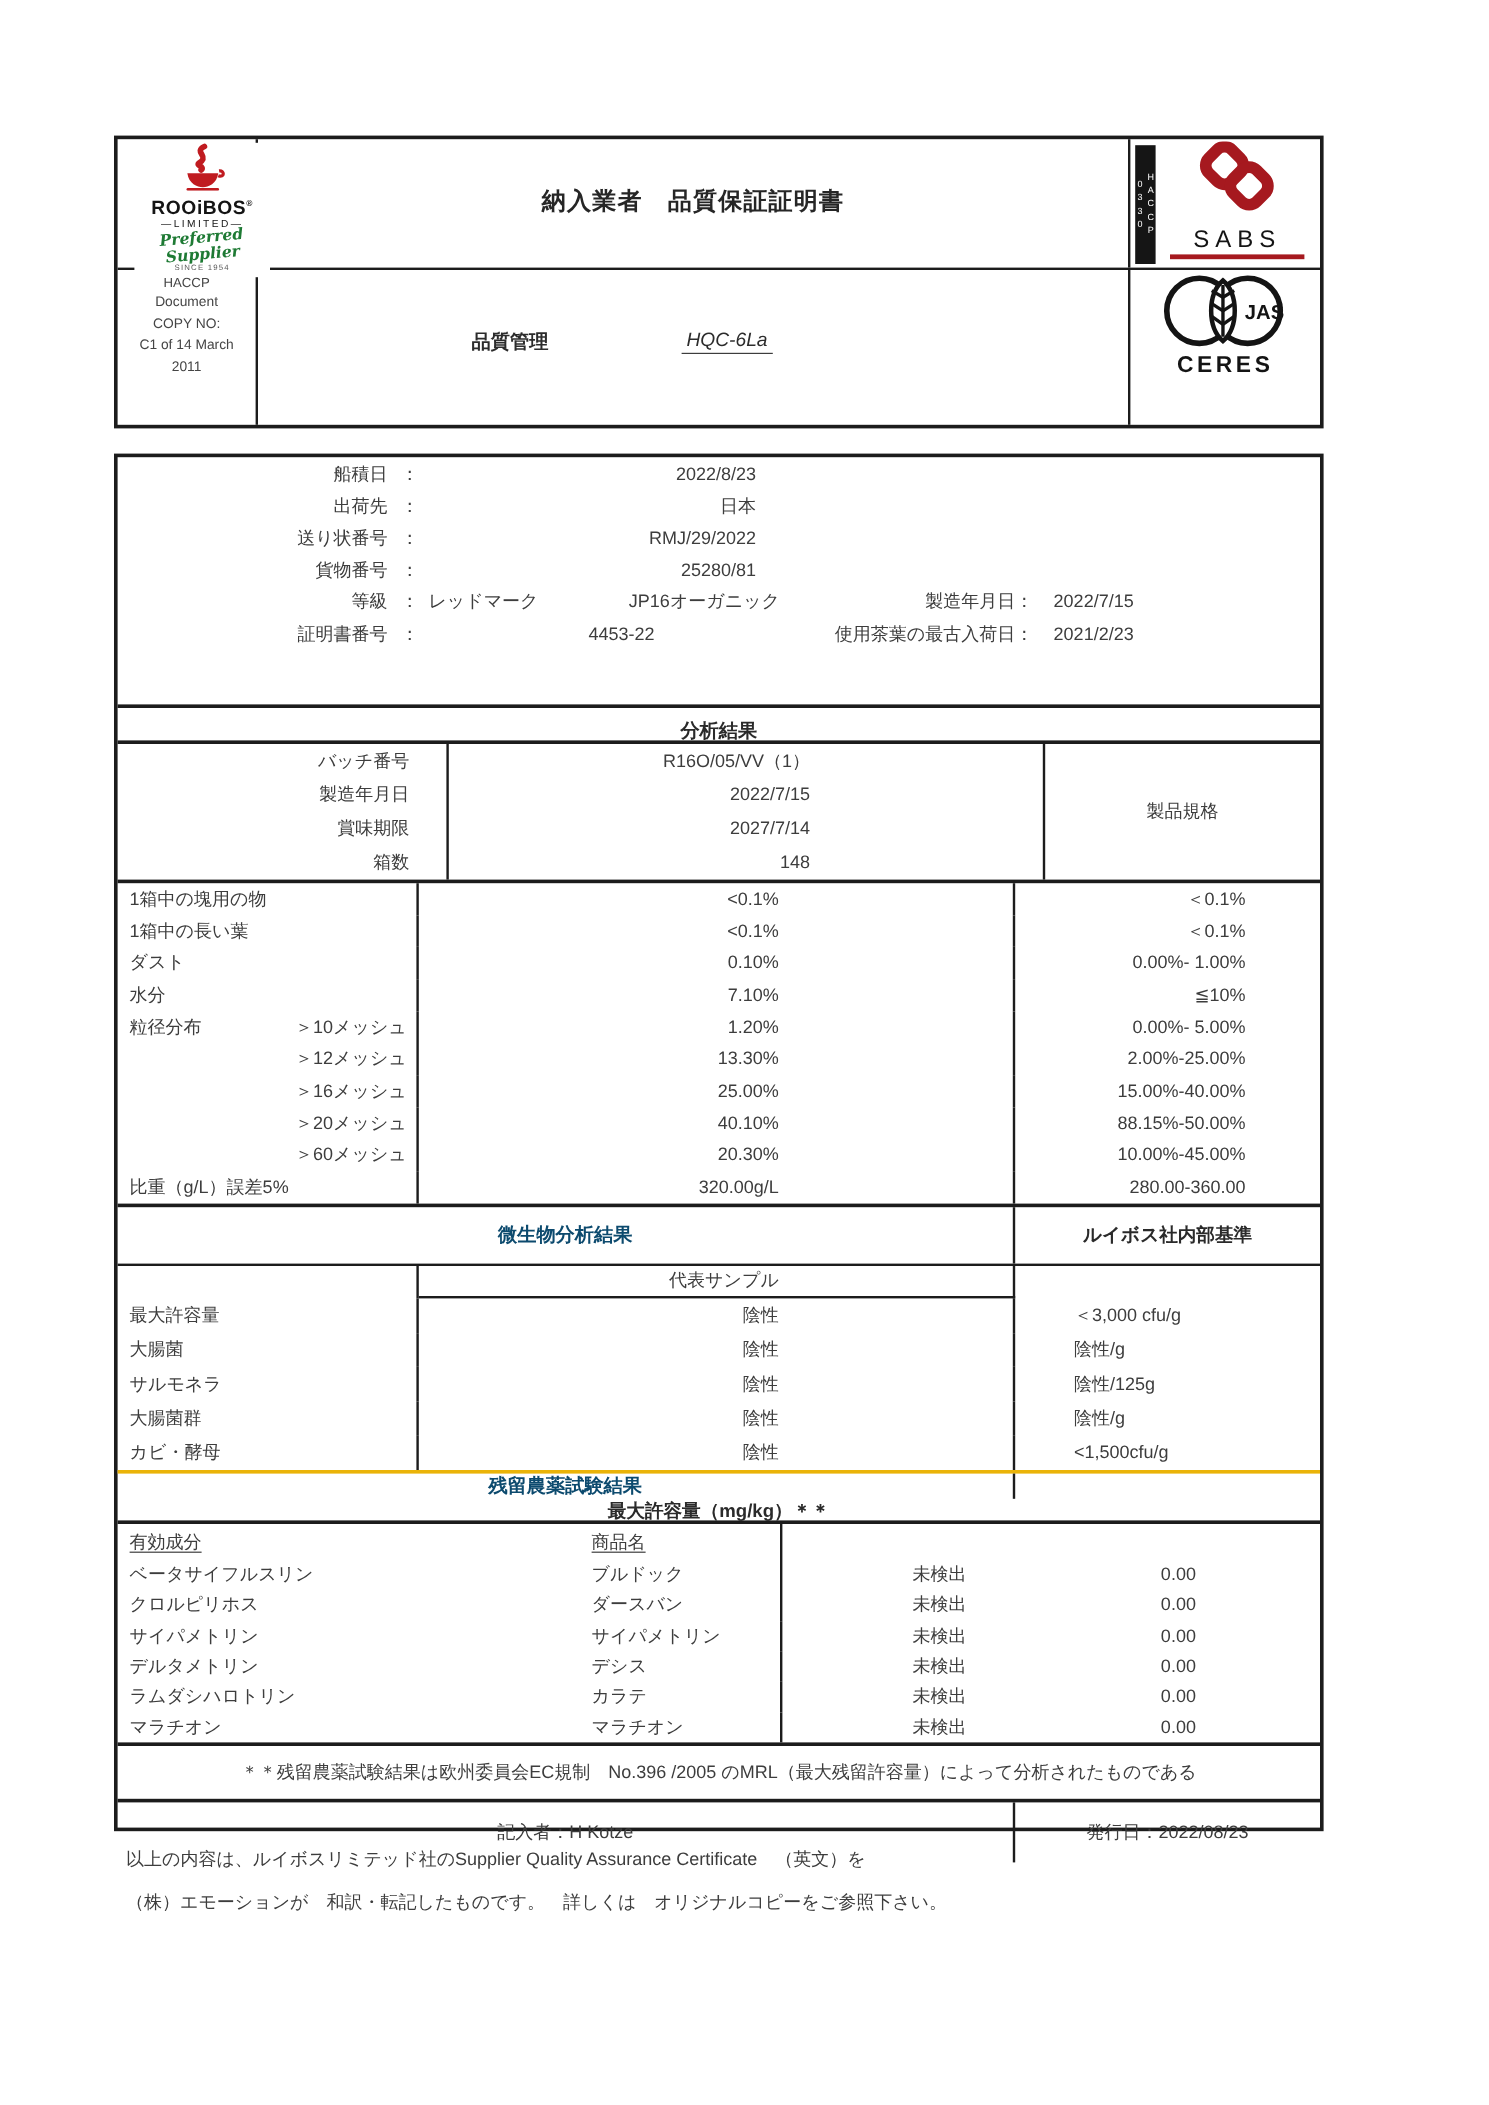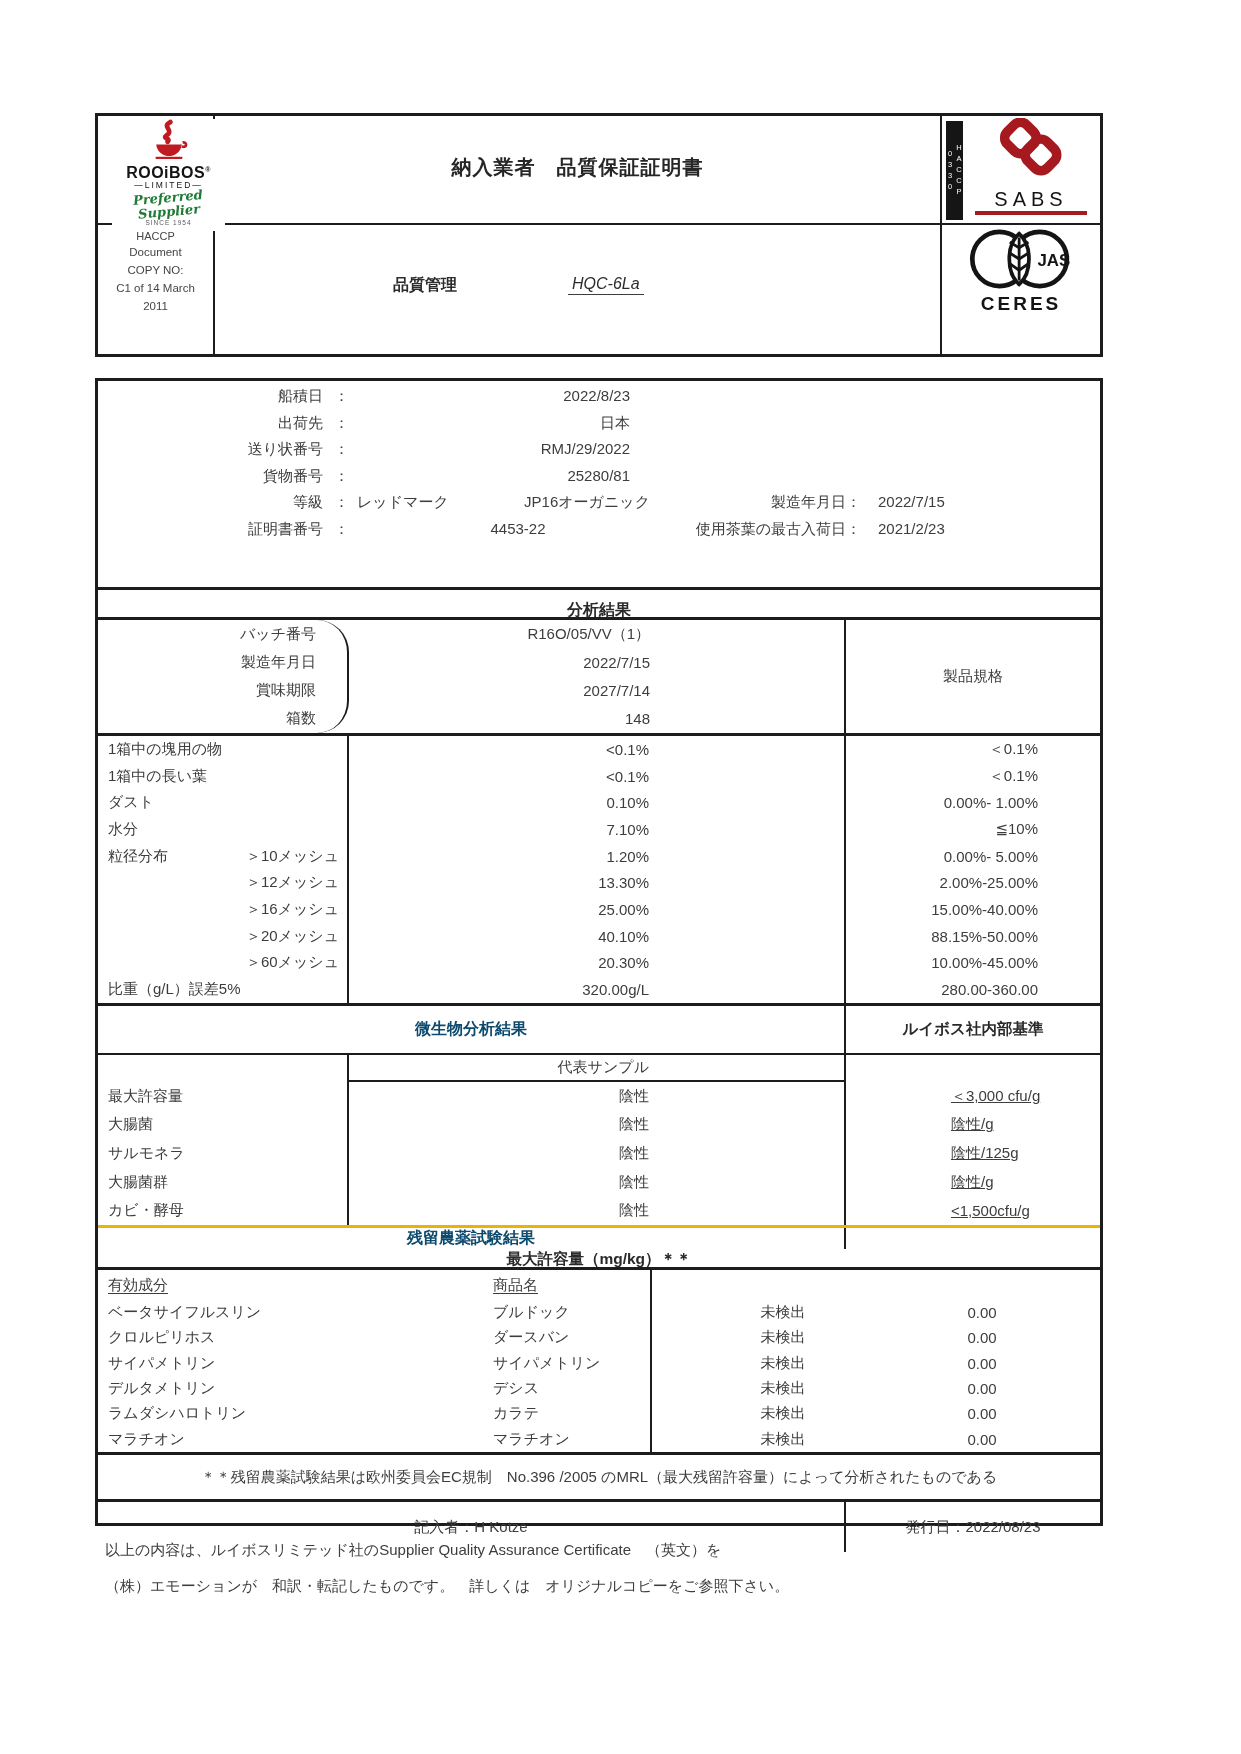--- a/index.html
+++ b/index.html
@@ -64,21 +64,21 @@
   .ship-v2 { position:absolute; left:252px; width:300px; text-align:right; }
   .ship-center { position:absolute; left:320px; width:200px; text-align:center; }
   .ship-rlabel { position:absolute; left:400px; width:363px; text-align:right; }
   .ship-rvalue { position:absolute; left:780px; }
   
   .band { border-top:3px solid #1c1c1c; border-bottom:3px solid #1c1c1c;
     text-align:center; font-weight:bold; font-size:16px; color:#2a2a2a; }
   .band-analysis { height:33px; line-height:39px; }
   
   .batch { height:113px; display:flex; }
-  .bcol-a { width:251px; border-right:2px solid #1c1c1c; display:flex; flex-direction:column;border-radius:32px; }
+  .bcol-a { width:276px; border-right:2px solid #1c1c1c; display:flex; flex-direction:column; }
   .bcol-a > div { flex:1; text-align:right; padding-right:31px; display:flex; align-items:center; justify-content:flex-end; }
   .bcol-b { width:497px; border-right:2px solid #1c1c1c; display:flex; flex-direction:column; }
   .bcol-b > div { flex:1; text-align:right; padding-right:194px; display:flex; align-items:center; justify-content:flex-end; }
   .bcol-c { flex:1; display:flex; align-items:center; justify-content:center; }
   
   .phys { border-top:3px solid #1c1c1c; height:270px; display:flex; flex-direction:column; }
   .phys-row { flex:1; display:flex; }
   .cell-a { width:251px; border-right:2px solid #1c1c1c; display:flex; align-items:center; }
   .cell-a .pl { padding-left:10px; }
   .cell-a .pm { flex:1; text-align:right; padding-right:8px; }
@@ -91,21 +91,21 @@
   .mh-right { flex:1; display:flex; align-items:center; justify-content:center;
     font-weight:bold; font-size:15.5px; color:#2a2a2a; }
   .sample-row { height:27px; display:flex; }
   .sample-a { width:251px; border-right:2px solid #1c1c1c; }
   .sample-b { width:497px; border-right:2px solid #1c1c1c; border-bottom:2px solid #1c1c1c;
     display:flex; align-items:center; justify-content:flex-end; padding-right:195px; }
   .sample-c { flex:1; }
   .micro-rows { height:143px; display:flex; flex-direction:column; }
   .micro-row { flex:1; display:flex; }
   .micro-row .cell-a { border-right:2px solid #1c1c1c; }
-  .micro-c { flex:1; display:flex; align-items:center; padding-left:105px;text-decoration:underline; }
+  .micro-c { flex:1; display:flex; align-items:center; padding-left:49px; }
   
   .pest-head { border-top:3px solid #eab308; border-bottom:3px solid #1c1c1c; height:45px; display:flex;flex-direction:column; }
   .pest-body { height:182px; display:flex; flex-direction:column; }
   .pest-sub { height:30px; }
   .pest-row { flex:1; }
   .pest-line { display:flex; height:100%; }
   .pest-left { width:554px; border-right:2px solid #1c1c1c; position:relative; display:flex; align-items:center; }
   .pest-ing { padding-left:10px; }
   .pest-prod { position:absolute; left:395px; }
   .pest-right { flex:1; position:relative; }

